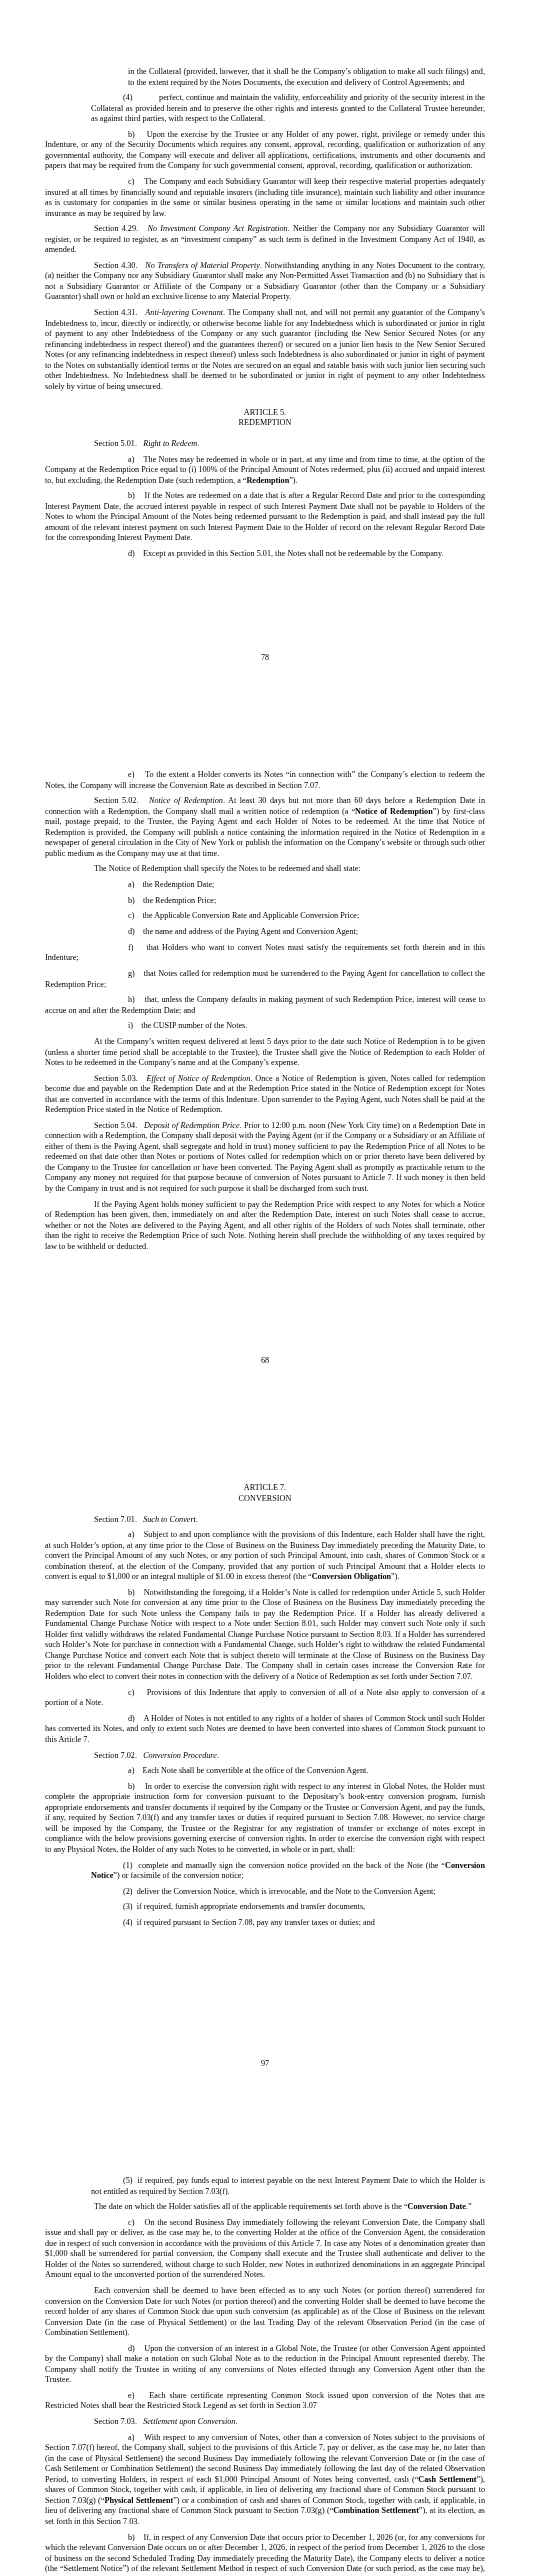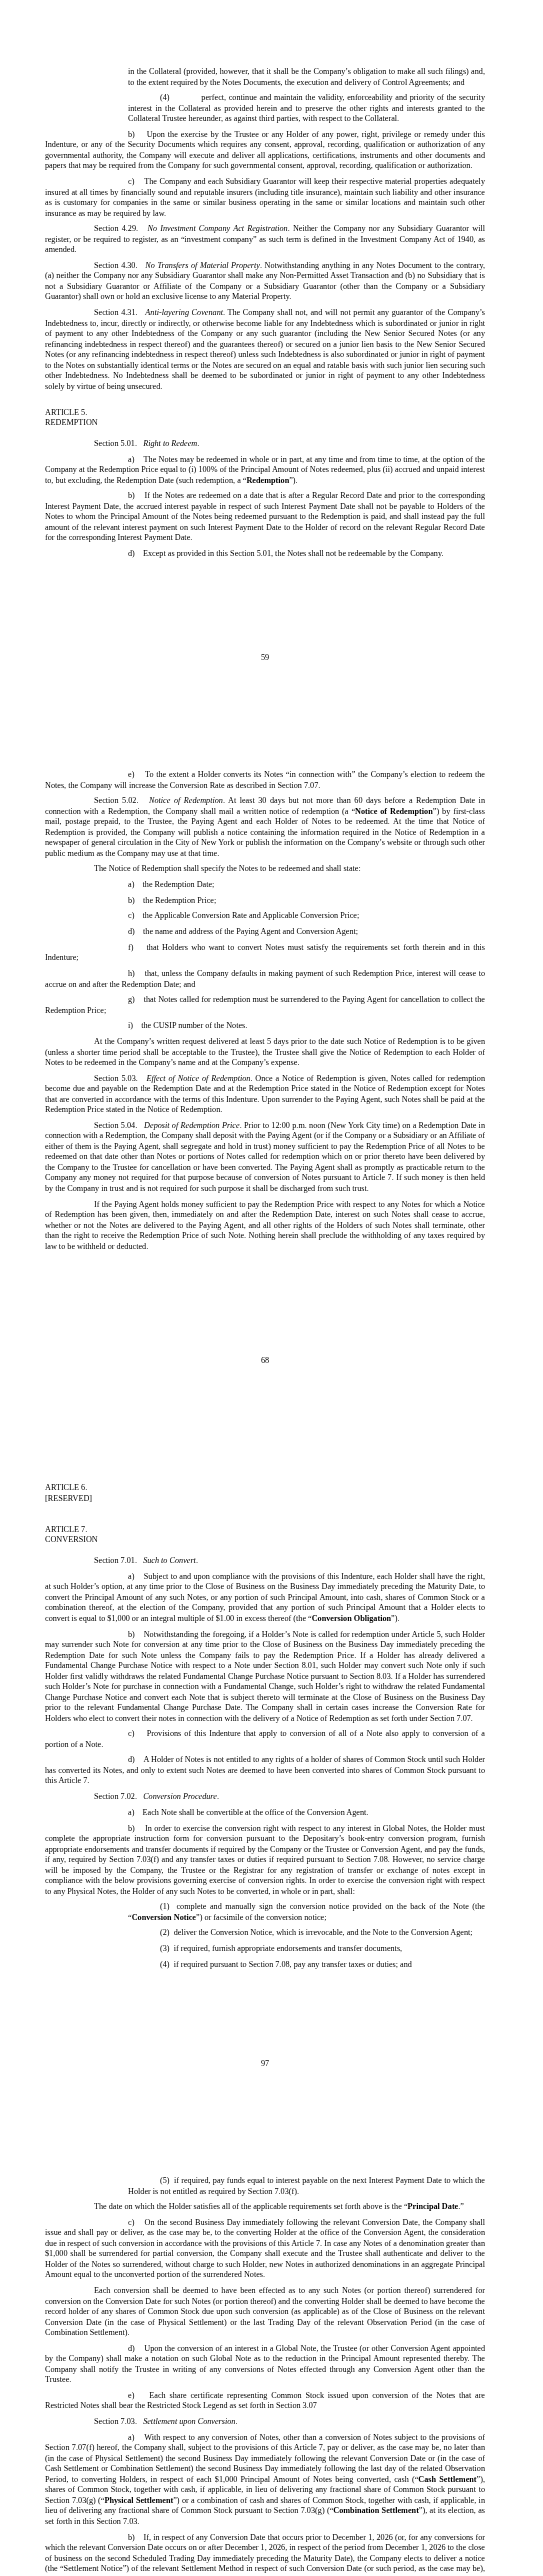--- a/index.html
+++ b/index.html
@@ -24,22 +24,23 @@
     flex-direction: column;
     overflow: hidden;
   }
   .blk {
     margin: 0 0 5.2px 0;
     text-align: justify;
   }
   .section, .plain { text-indent: 49px; }
   .letter { text-indent: 83px; }
   .clause { margin-left: 83px; text-indent: 0; }
-  .clausenum, .num { margin-left: 83px; text-indent: 32px; }
+  .clausenum, .num { margin-left: 46px; text-indent: 32px; }
   .center {
+    text-align: center;
     text-indent: 0;
     white-space: pre-line;
     margin: 10.3px 0 10.3px 0;
   }
   .pagenum {
     margin-top: auto;
     margin-bottom: 0;
     text-align: center;
     text-indent: 0;
   }
@@ -58,62 +59,60 @@
       <p class="blk letter"><span class="run-r">c)&nbsp;&nbsp;&nbsp;&nbsp;The Company and each Subsidiary Guarantor will keep their respective material properties adequately insured at all times by financially sound and reputable insurers (including title insurance), maintain such liability and other insurance as is customary for companies in the same or similar business operating in the same or similar locations and maintain such other insurance as may be required by law.</span></p>
       <p class="blk section"><span class="run-r">Section 4.29.&nbsp;&nbsp;&nbsp;</span><span class="run-i">No Investment Company Act Registration</span><span class="run-r">. Neither the Company nor any Subsidiary Guarantor will register, or be required to register, as an “investment company” as such term is defined in the Investment Company Act of 1940, as amended.</span></p>
       <p class="blk section"><span class="run-r">Section 4.30.&nbsp;&nbsp;&nbsp;</span><span class="run-i">No Transfers of Material Property</span><span class="run-r">. Notwithstanding anything in any Notes Document to the contrary, (a) neither the Company nor any Subsidiary Guarantor shall make any Non-Permitted Asset Transaction and (b) no Subsidiary that is not a Subsidiary Guarantor or Affiliate of the Company or a Subsidiary Guarantor (other than the Company or a Subsidiary Guarantor) shall own or hold an exclusive license to any Material Property.</span></p>
       <p class="blk section"><span class="run-r">Section 4.31.&nbsp;&nbsp;&nbsp;</span><span class="run-i">Anti-layering Covenant</span><span class="run-r">. The Company shall not, and will not permit any guarantor of the Company’s Indebtedness to, incur, directly or indirectly, or otherwise become liable for any Indebtedness which is subordinated or junior in right of payment to any other Indebtedness of the Company or any such guarantor (including the New Senior Secured Notes (or any refinancing indebtedness in respect thereof) and the guarantees thereof) or secured on a junior lien basis to the New Senior Secured Notes (or any refinancing indebtedness in respect thereof) unless such Indebtedness is also subordinated or junior in right of payment to the Notes on substantially identical terms or the Notes are secured on an equal and ratable basis with such junior lien securing such other Indebtedness. No Indebtedness shall be deemed to be subordinated or junior in right of payment to any other Indebtedness solely by virtue of being unsecured.</span></p>
       <p class="blk center"><span class="run-r">ARTICLE 5.
 REDEMPTION</span></p>
       <p class="blk section"><span class="run-r">Section 5.01.&nbsp;&nbsp;&nbsp;</span><span class="run-i">Right to Redeem</span><span class="run-r">.</span></p>
       <p class="blk letter"><span class="run-r">a)&nbsp;&nbsp;&nbsp;&nbsp;The Notes may be redeemed in whole or in part, at any time and from time to time, at the option of the Company at the Redemption Price equal to (i) 100% of the Principal Amount of Notes redeemed, plus (ii) accrued and unpaid interest to, but excluding, the Redemption Date (such redemption, a “</span><span class="run-b">Redemption</span><span class="run-r">”).</span></p>
       <p class="blk letter"><span class="run-r">b)&nbsp;&nbsp;&nbsp;&nbsp;If the Notes are redeemed on a date that is after a Regular Record Date and prior to the corresponding Interest Payment Date, the accrued interest payable in respect of such Interest Payment Date shall not be payable to Holders of the Notes to whom the Principal Amount of the Notes being redeemed pursuant to the Redemption is paid, and shall instead pay the full amount of the relevant interest payment on such Interest Payment Date to the Holder of record on the relevant Regular Record Date for the corresponding Interest Payment Date.</span></p>
       <p class="blk letter"><span class="run-r">d)&nbsp;&nbsp;&nbsp;&nbsp;Except as provided in this Section 5.01, the Notes shall not be redeemable by the Company.</span></p>
-      <p class="blk pagenum"><span class="run-r">59</span></p>
+      <p class="blk pagenum"><span class="run-r">78</span></p>
     </section>
     <section class="page">
       <p class="blk letter"><span class="run-r">e)&nbsp;&nbsp;&nbsp;&nbsp;To the extent a Holder converts its Notes “in connection with” the Company’s election to redeem the Notes, the Company will increase the Conversion Rate as described in Section 7.07.</span></p>
       <p class="blk section"><span class="run-r">Section 5.02.&nbsp;&nbsp;&nbsp;</span><span class="run-i">Notice of Redemption</span><span class="run-r">. At least 30 days but not more than 60 days before a Redemption Date in connection with a Redemption, the Company shall mail a written notice of redemption (a “</span><span class="run-b">Notice of Redemption</span><span class="run-r">”) by first-class mail, postage prepaid, to the Trustee, the Paying Agent and each Holder of Notes to be redeemed. At the time that Notice of Redemption is provided, the Company will publish a notice containing the information required in the Notice of Redemption in a newspaper of general circulation in the City of New York or publish the information on the Company’s website or through such other public medium as the Company may use at that time.</span></p>
       <p class="blk plain"><span class="run-r">The Notice of Redemption shall specify the Notes to be redeemed and shall state:</span></p>
       <p class="blk letter"><span class="run-r">a)&nbsp;&nbsp;&nbsp;&nbsp;the Redemption Date;</span></p>
       <p class="blk letter"><span class="run-r">b)&nbsp;&nbsp;&nbsp;&nbsp;the Redemption Price;</span></p>
       <p class="blk letter"><span class="run-r">c)&nbsp;&nbsp;&nbsp;&nbsp;the Applicable Conversion Rate and Applicable Conversion Price;</span></p>
       <p class="blk letter"><span class="run-r">d)&nbsp;&nbsp;&nbsp;&nbsp;the name and address of the Paying Agent and Conversion Agent;</span></p>
       <p class="blk letter"><span class="run-r">f)&nbsp;&nbsp;&nbsp;&nbsp;that Holders who want to convert Notes must satisfy the requirements set forth therein and in this Indenture;</span></p>
+      <p class="blk letter"><span class="run-r">g)&nbsp;&nbsp;&nbsp;&nbsp;that Notes called for redemption must be surrendered to the Paying Agent for cancellation to collect the Redemption Price;</span></p>
       <p class="blk letter"><span class="run-r">h)&nbsp;&nbsp;&nbsp;&nbsp;that, unless the Company defaults in making payment of such Redemption Price, interest will cease to accrue on and after the Redemption Date; and</span></p>
-      <p class="blk letter"><span class="run-r">g)&nbsp;&nbsp;&nbsp;&nbsp;that Notes called for redemption must be surrendered to the Paying Agent for cancellation to collect the Redemption Price;</span></p>
       <p class="blk letter"><span class="run-r">i)&nbsp;&nbsp;&nbsp;&nbsp;the CUSIP number of the Notes.</span></p>
       <p class="blk plain"><span class="run-r">At the Company’s written request delivered at least 5 days prior to the date such Notice of Redemption is to be given (unless a shorter time period shall be acceptable to the Trustee), the Trustee shall give the Notice of Redemption to each Holder of Notes to be redeemed in the Company’s name and at the Company’s expense.</span></p>
       <p class="blk section"><span class="run-r">Section 5.03.&nbsp;&nbsp;&nbsp;</span><span class="run-i">Effect of Notice of Redemption</span><span class="run-r">. Once a Notice of Redemption is given, Notes called for redemption become due and payable on the Redemption Date and at the Redemption Price stated in the Notice of Redemption except for Notes that are converted in accordance with the terms of this Indenture. Upon surrender to the Paying Agent, such Notes shall be paid at the Redemption Price stated in the Notice of Redemption.</span></p>
       <p class="blk section"><span class="run-r">Section 5.04.&nbsp;&nbsp;&nbsp;</span><span class="run-i">Deposit of Redemption Price</span><span class="run-r">. Prior to 12:00 p.m. noon (New York City time) on a Redemption Date in connection with a Redemption, the Company shall deposit with the Paying Agent (or if the Company or a Subsidiary or an Affiliate of either of them is the Paying Agent, shall segregate and hold in trust) money sufficient to pay the Redemption Price of all Notes to be redeemed on that date other than Notes or portions of Notes called for redemption which on or prior thereto have been delivered by the Company to the Trustee for cancellation or have been converted. The Paying Agent shall as promptly as practicable return to the Company any money not required for that purpose because of conversion of Notes pursuant to Article 7. If such money is then held by the Company in trust and is not required for such purpose it shall be discharged from such trust.</span></p>
       <p class="blk plain"><span class="run-r">If the Paying Agent holds money sufficient to pay the Redemption Price with respect to any Notes for which a Notice of Redemption has been given, then, immediately on and after the Redemption Date, interest on such Notes shall cease to accrue, whether or not the Notes are delivered to the Paying Agent, and all other rights of the Holders of such Notes shall terminate, other than the right to receive the Redemption Price of such Note. Nothing herein shall preclude the withholding of any taxes required by law to be withheld or deducted.</span></p>
       <p class="blk pagenum"><span class="run-r">68</span></p>
     </section>
     <section class="page">
-      <p class="blk center"><span class="run-r">ARTICLE 6.
-[RESERVED]</span></p>
       <p class="blk center"><span class="run-r">ARTICLE 7.
 CONVERSION</span></p>
       <p class="blk section"><span class="run-r">Section 7.01.&nbsp;&nbsp;&nbsp;</span><span class="run-i">Such to Convert</span><span class="run-r">.</span></p>
       <p class="blk letter"><span class="run-r">a)&nbsp;&nbsp;&nbsp;&nbsp;Subject to and upon compliance with the provisions of this Indenture, each Holder shall have the right, at such Holder’s option, at any time prior to the Close of Business on the Business Day immediately preceding the Maturity Date, to convert the Principal Amount of any such Notes, or any portion of such Principal Amount, into cash, shares of Common Stock or a combination thereof, at the election of the Company, provided that any portion of such Principal Amount that a Holder elects to convert is equal to $1,000 or an integral multiple of $1.00 in excess thereof (the “</span><span class="run-b">Conversion Obligation</span><span class="run-r">”).</span></p>
       <p class="blk letter"><span class="run-r">b)&nbsp;&nbsp;&nbsp;&nbsp;Notwithstanding the foregoing, if a Holder’s Note is called for redemption under Article 5, such Holder may surrender such Note for conversion at any time prior to the Close of Business on the Business Day immediately preceding the Redemption Date for such Note unless the Company fails to pay the Redemption Price. If a Holder has already delivered a Fundamental Change Purchase Notice with respect to a Note under Section 8.01, such Holder may convert such Note only if such Holder first validly withdraws the related Fundamental Change Purchase Notice pursuant to Section 8.03. If a Holder has surrendered such Holder’s Note for purchase in connection with a Fundamental Change, such Holder’s right to withdraw the related Fundamental Change Purchase Notice and convert each Note that is subject thereto will terminate at the Close of Business on the Business Day prior to the relevant Fundamental Change Purchase Date. The Company shall in certain cases increase the Conversion Rate for Holders who elect to convert their notes in connection with the delivery of a Notice of Redemption as set forth under Section 7.07.</span></p>
       <p class="blk letter"><span class="run-r">c)&nbsp;&nbsp;&nbsp;&nbsp;Provisions of this Indenture that apply to conversion of all of a Note also apply to conversion of a portion of a Note.</span></p>
       <p class="blk letter"><span class="run-r">d)&nbsp;&nbsp;&nbsp;&nbsp;A Holder of Notes is not entitled to any rights of a holder of shares of Common Stock until such Holder has converted its Notes, and only to extent such Notes are deemed to have been converted into shares of Common Stock pursuant to this Article 7.</span></p>
       <p class="blk section"><span class="run-r">Section 7.02.&nbsp;&nbsp;&nbsp;</span><span class="run-i">Conversion Procedure</span><span class="run-r">.</span></p>
       <p class="blk letter"><span class="run-r">a)&nbsp;&nbsp;&nbsp;&nbsp;Each Note shall be convertible at the office of the Conversion Agent.</span></p>
       <p class="blk letter"><span class="run-r">b)&nbsp;&nbsp;&nbsp;&nbsp;In order to exercise the conversion right with respect to any interest in Global Notes, the Holder must complete the appropriate instruction form for conversion pursuant to the Depositary’s book-entry conversion program, furnish appropriate endorsements and transfer documents if required by the Company or the Trustee or Conversion Agent, and pay the funds, if any, required by Section 7.03(f) and any transfer taxes or duties if required pursuant to Section 7.08. However, no service charge will be imposed by the Company, the Trustee or the Registrar for any registration of transfer or exchange of notes except in compliance with the below provisions governing exercise of conversion rights. In order to exercise the conversion right with respect to any Physical Notes, the Holder of any such Notes to be converted, in whole or in part, shall:</span></p>
       <p class="blk num"><span class="run-r">(1)&nbsp;&nbsp;complete and manually sign the conversion notice provided on the back of the Note (the “</span><span class="run-b">Conversion Notice</span><span class="run-r">”) or facsimile of the conversion notice;</span></p>
       <p class="blk num"><span class="run-r">(2)&nbsp;&nbsp;deliver the Conversion Notice, which is irrevocable, and the Note to the Conversion Agent;</span></p>
       <p class="blk num"><span class="run-r">(3)&nbsp;&nbsp;if required, furnish appropriate endorsements and transfer documents,</span></p>
       <p class="blk num"><span class="run-r">(4)&nbsp;&nbsp;if required pursuant to Section 7.08, pay any transfer taxes or duties; and</span></p>
       <p class="blk pagenum"><span class="run-r">97</span></p>
     </section>
     <section class="page">
       <p class="blk num"><span class="run-r">(5)&nbsp;&nbsp;if required, pay funds equal to interest payable on the next Interest Payment Date to which the Holder is not entitled as required by Section 7.03(f).</span></p>
-      <p class="blk plain"><span class="run-r">The date on which the Holder satisfies all of the applicable requirements set forth above is the “</span><span class="run-b">Principal Date</span><span class="run-r">.”</span></p>
+      <p class="blk plain"><span class="run-r">The date on which the Holder satisfies all of the applicable requirements set forth above is the “</span><span class="run-b">Conversion Date</span><span class="run-r">.”</span></p>
       <p class="blk letter"><span class="run-r">c)&nbsp;&nbsp;&nbsp;&nbsp;On the second Business Day immediately following the relevant Conversion Date, the Company shall issue and shall pay or deliver, as the case may be, to the converting Holder at the office of the Conversion Agent, the consideration due in respect of such conversion in accordance with the provisions of this Article 7. In case any Notes of a denomination greater than $1,000 shall be surrendered for partial conversion, the Company shall execute and the Trustee shall authenticate and deliver to the Holder of the Notes so surrendered, without charge to such Holder, new Notes in authorized denominations in an aggregate Principal Amount equal to the unconverted portion of the surrendered Notes.</span></p>
       <p class="blk plain"><span class="run-r">Each conversion shall be deemed to have been effected as to any such Notes (or portion thereof) surrendered for conversion on the Conversion Date for such Notes (or portion thereof) and the converting Holder shall be deemed to have become the record holder of any shares of Common Stock due upon such conversion (as applicable) as of the Close of Business on the relevant Conversion Date (in the case of Physical Settlement) or the last Trading Day of the relevant Observation Period (in the case of Combination Settlement).</span></p>
       <p class="blk letter"><span class="run-r">d)&nbsp;&nbsp;&nbsp;&nbsp;Upon the conversion of an interest in a Global Note, the Trustee (or other Conversion Agent appointed by the Company) shall make a notation on such Global Note as to the reduction in the Principal Amount represented thereby. The Company shall notify the Trustee in writing of any conversions of Notes effected through any Conversion Agent other than the Trustee.</span></p>
       <p class="blk letter"><span class="run-r">e)&nbsp;&nbsp;&nbsp;&nbsp;Each share certificate representing Common Stock issued upon conversion of the Notes that are Restricted Notes shall bear the Restricted Stock Legend as set forth in Section 3.07</span></p>
       <p class="blk section"><span class="run-r">Section 7.03.&nbsp;&nbsp;&nbsp;</span><span class="run-i">Settlement upon Conversion</span><span class="run-r">.</span></p>
       <p class="blk letter"><span class="run-r">a)&nbsp;&nbsp;&nbsp;&nbsp;With respect to any conversion of Notes, other than a conversion of Notes subject to the provisions of Section 7.07(f) hereof, the Company shall, subject to the provisions of this Article 7, pay or deliver, as the case may be, no later than (in the case of Physical Settlement) the second Business Day immediately following the relevant Conversion Date or (in the case of Cash Settlement or Combination Settlement) the second Business Day immediately following the last day of the related Observation Period, to converting Holders, in respect of each $1,000 Principal Amount of Notes being converted, cash (“</span><span class="run-b">Cash Settlement</span><span class="run-r">”), shares of Common Stock, together with cash, if applicable, in lieu of delivering any fractional share of Common Stock pursuant to Section 7.03(g) (“</span><span class="run-b">Physical Settlement</span><span class="run-r">”) or a combination of cash and shares of Common Stock, together with cash, if applicable, in lieu of delivering any fractional share of Common Stock pursuant to Section 7.03(g) (“</span><span class="run-b">Combination Settlement</span><span class="run-r">”), at its election, as set forth in this Section 7.03.</span></p>
       <p class="blk letter"><span class="run-r">b)&nbsp;&nbsp;&nbsp;&nbsp;If, in respect of any Conversion Date that occurs prior to December 1, 2026 (or, for any conversions for which the relevant Conversion Date occurs on or after December 1, 2026, in respect of the period from December 1, 2026 to the close of business on the second Scheduled Trading Day immediately preceding the Maturity Date), the Company elects to deliver a notice (the “Settlement Notice”) of the relevant Settlement Method in respect of such Conversion Date (or such period, as the case may be), and the Company has not already irrevocably elected a Settlement Method pursuant to this Section 7.03(b), the Company shall deliver such Settlement Notice to converting Holders (with a copy to the Trustee and the Conversion Agent) no later than the close of business on the Trading Day immediately following the relevant Conversion Date (or, in the case of any conversions for which the relevant Conversion Date occurs on or after December 1, 2026, no later than the close of business on the Scheduled Trading Day immediately preceding December 1, 2026). If the Company does not elect a Settlement Method prior to the deadline set forth in the immediately preceding sentence and has not already irrevocably elected a Settlement Method pursuant to this Section 7.03(b), the Company shall no longer have the right to elect Cash Settlement or Physical Settlement and the Company shall be deemed to have elected Combination Settlement in respect of its Conversion Obligation with respect to any conversion on such Conversion Date or during such period, and the Specified Dollar Amount per $1,000 principal amount of Notes shall be equal to $1,000. Such Settlement Notice shall specify the relevant Settlement Method and in the case of an election of Combination Settlement, the relevant</span></p>
     </section>
   </main>
 

